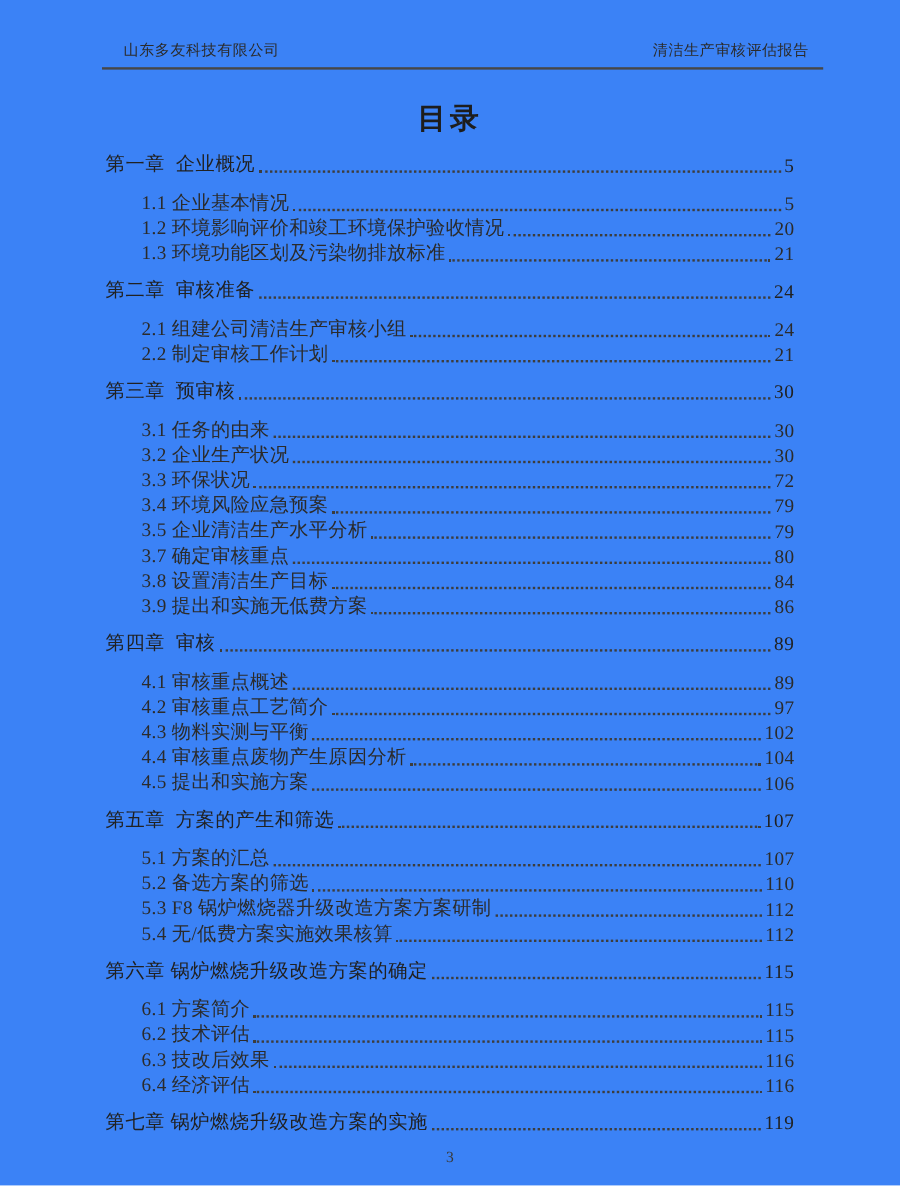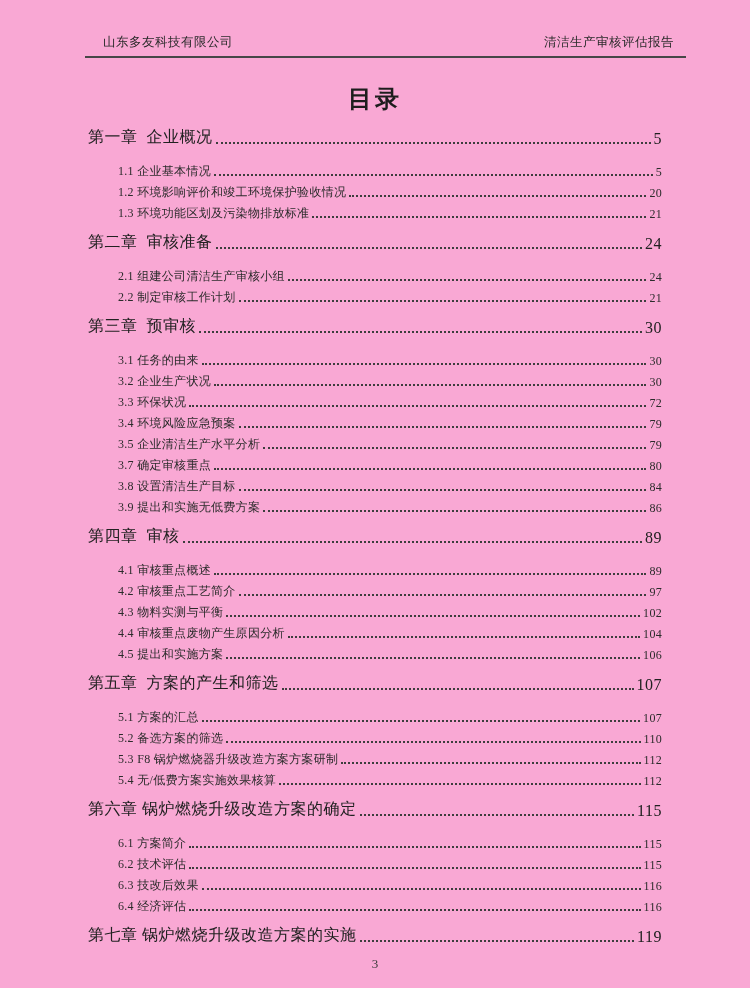--- a/index.html
+++ b/index.html
@@ -1,21 +1,21 @@
 <!DOCTYPE html>
 <html><head>
 <meta charset="utf-8">
 <style>
   html, body { margin: 0; padding: 0; background: #ffffff; }
   .page {
     position: relative;
     width: 750px;
     height: 988px;
     margin: 0 auto;
-    background: #f9a8d4;
+    background: #3b82f6;
     box-sizing: border-box;
     font-family: "Liberation Serif", "DejaVu Serif", serif;
     color: #2b2b2b;
     overflow: hidden;
   }
   
   .header-wrap {
     margin: 34px 64px 0 85px;
     border-bottom: 2px solid #474747;
     padding-bottom: 5px;
@@ -61,21 +61,21 @@
   .toc-row.chapter {
     font-size: 16px;
     color: #212121;
     margin-top: 10px;
     height: 21px;
     margin-bottom: 11px;
     letter-spacing: 0.5px;
   }
   .toc-row.chapter:first-child { margin-top: 2px; }
   .toc-row.sub {
-    font-size: 12px;
+    font-size: 16px;
     height: 21px;
     padding-left: 30px;
     letter-spacing: 0.3px;
   }
   
   .footer {
     position: absolute;
     bottom: 16px;
     left: 0;
     width: 100%;

